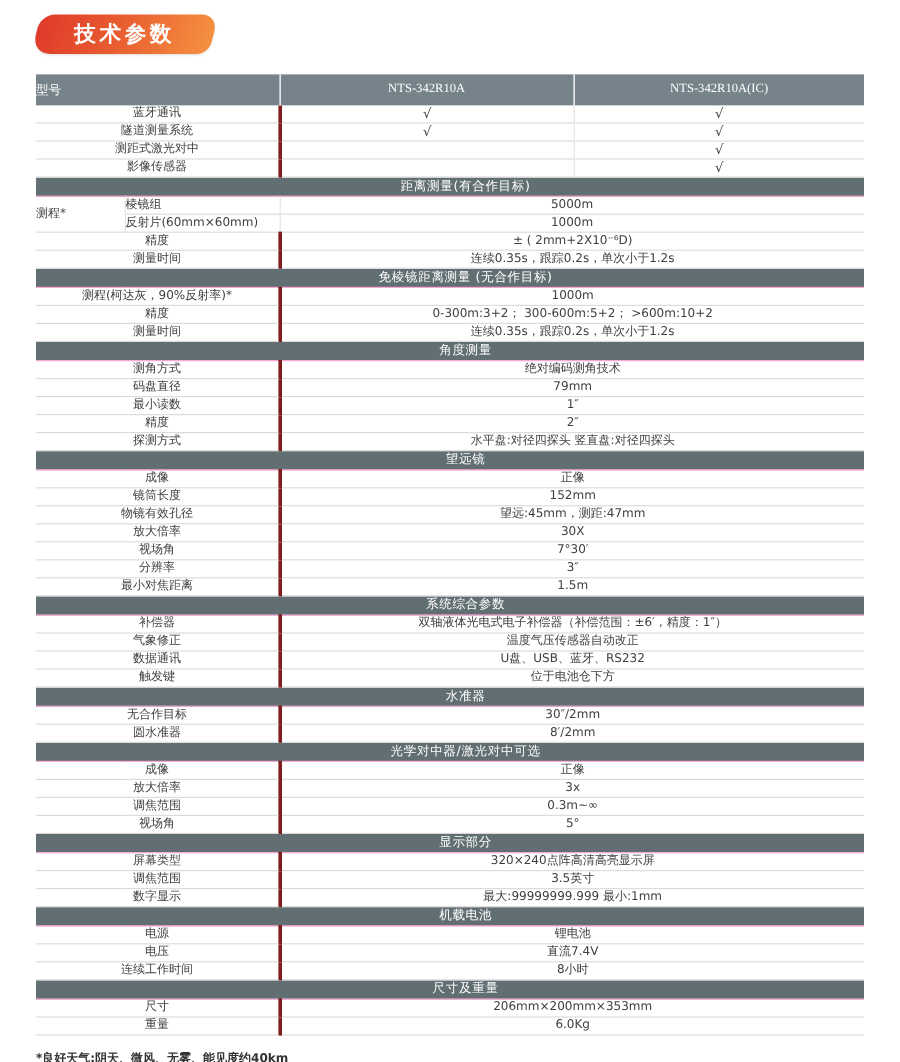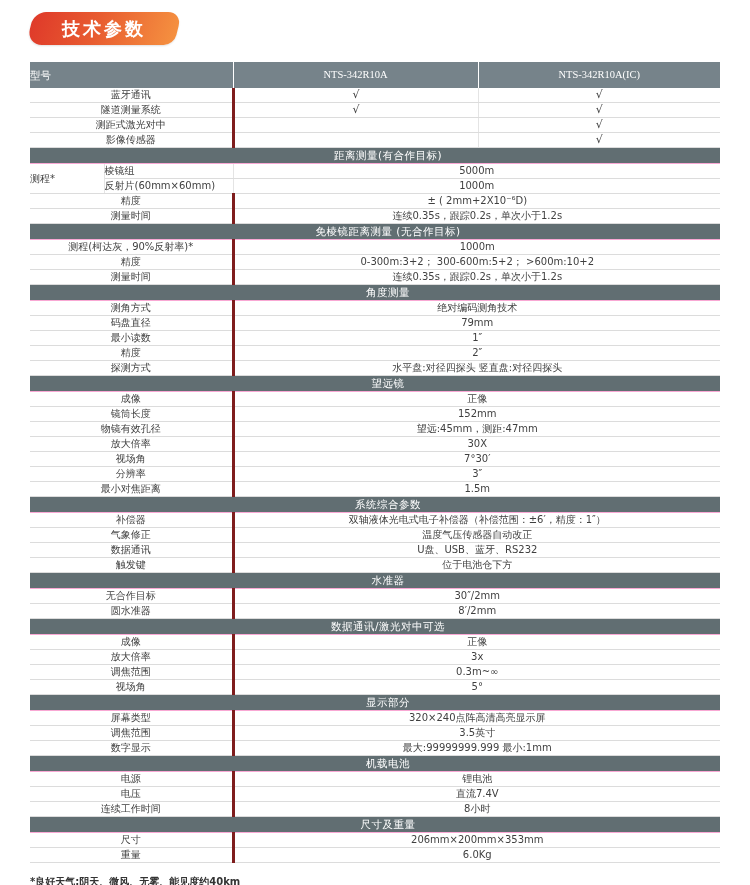--- a/index.html
+++ b/index.html
@@ -208,21 +208,21 @@
       </tr>
       <tr>
         <td class="label" colspan="2">无合作目标</td>
         <td class="value" colspan="2">30″/2mm</td>
       </tr>
       <tr>
         <td class="label" colspan="2">圆水准器</td>
         <td class="value" colspan="2">8′/2mm</td>
       </tr>
       <tr class="section">
-        <td class="" colspan="4">数据通讯/激光对中可选</td>
+        <td class="" colspan="4">光学对中器/激光对中可选</td>
       </tr>
       <tr>
         <td class="label" colspan="2">成像</td>
         <td class="value" colspan="2">正像</td>
       </tr>
       <tr>
         <td class="label" colspan="2">放大倍率</td>
         <td class="value" colspan="2">3x</td>
       </tr>
       <tr>

